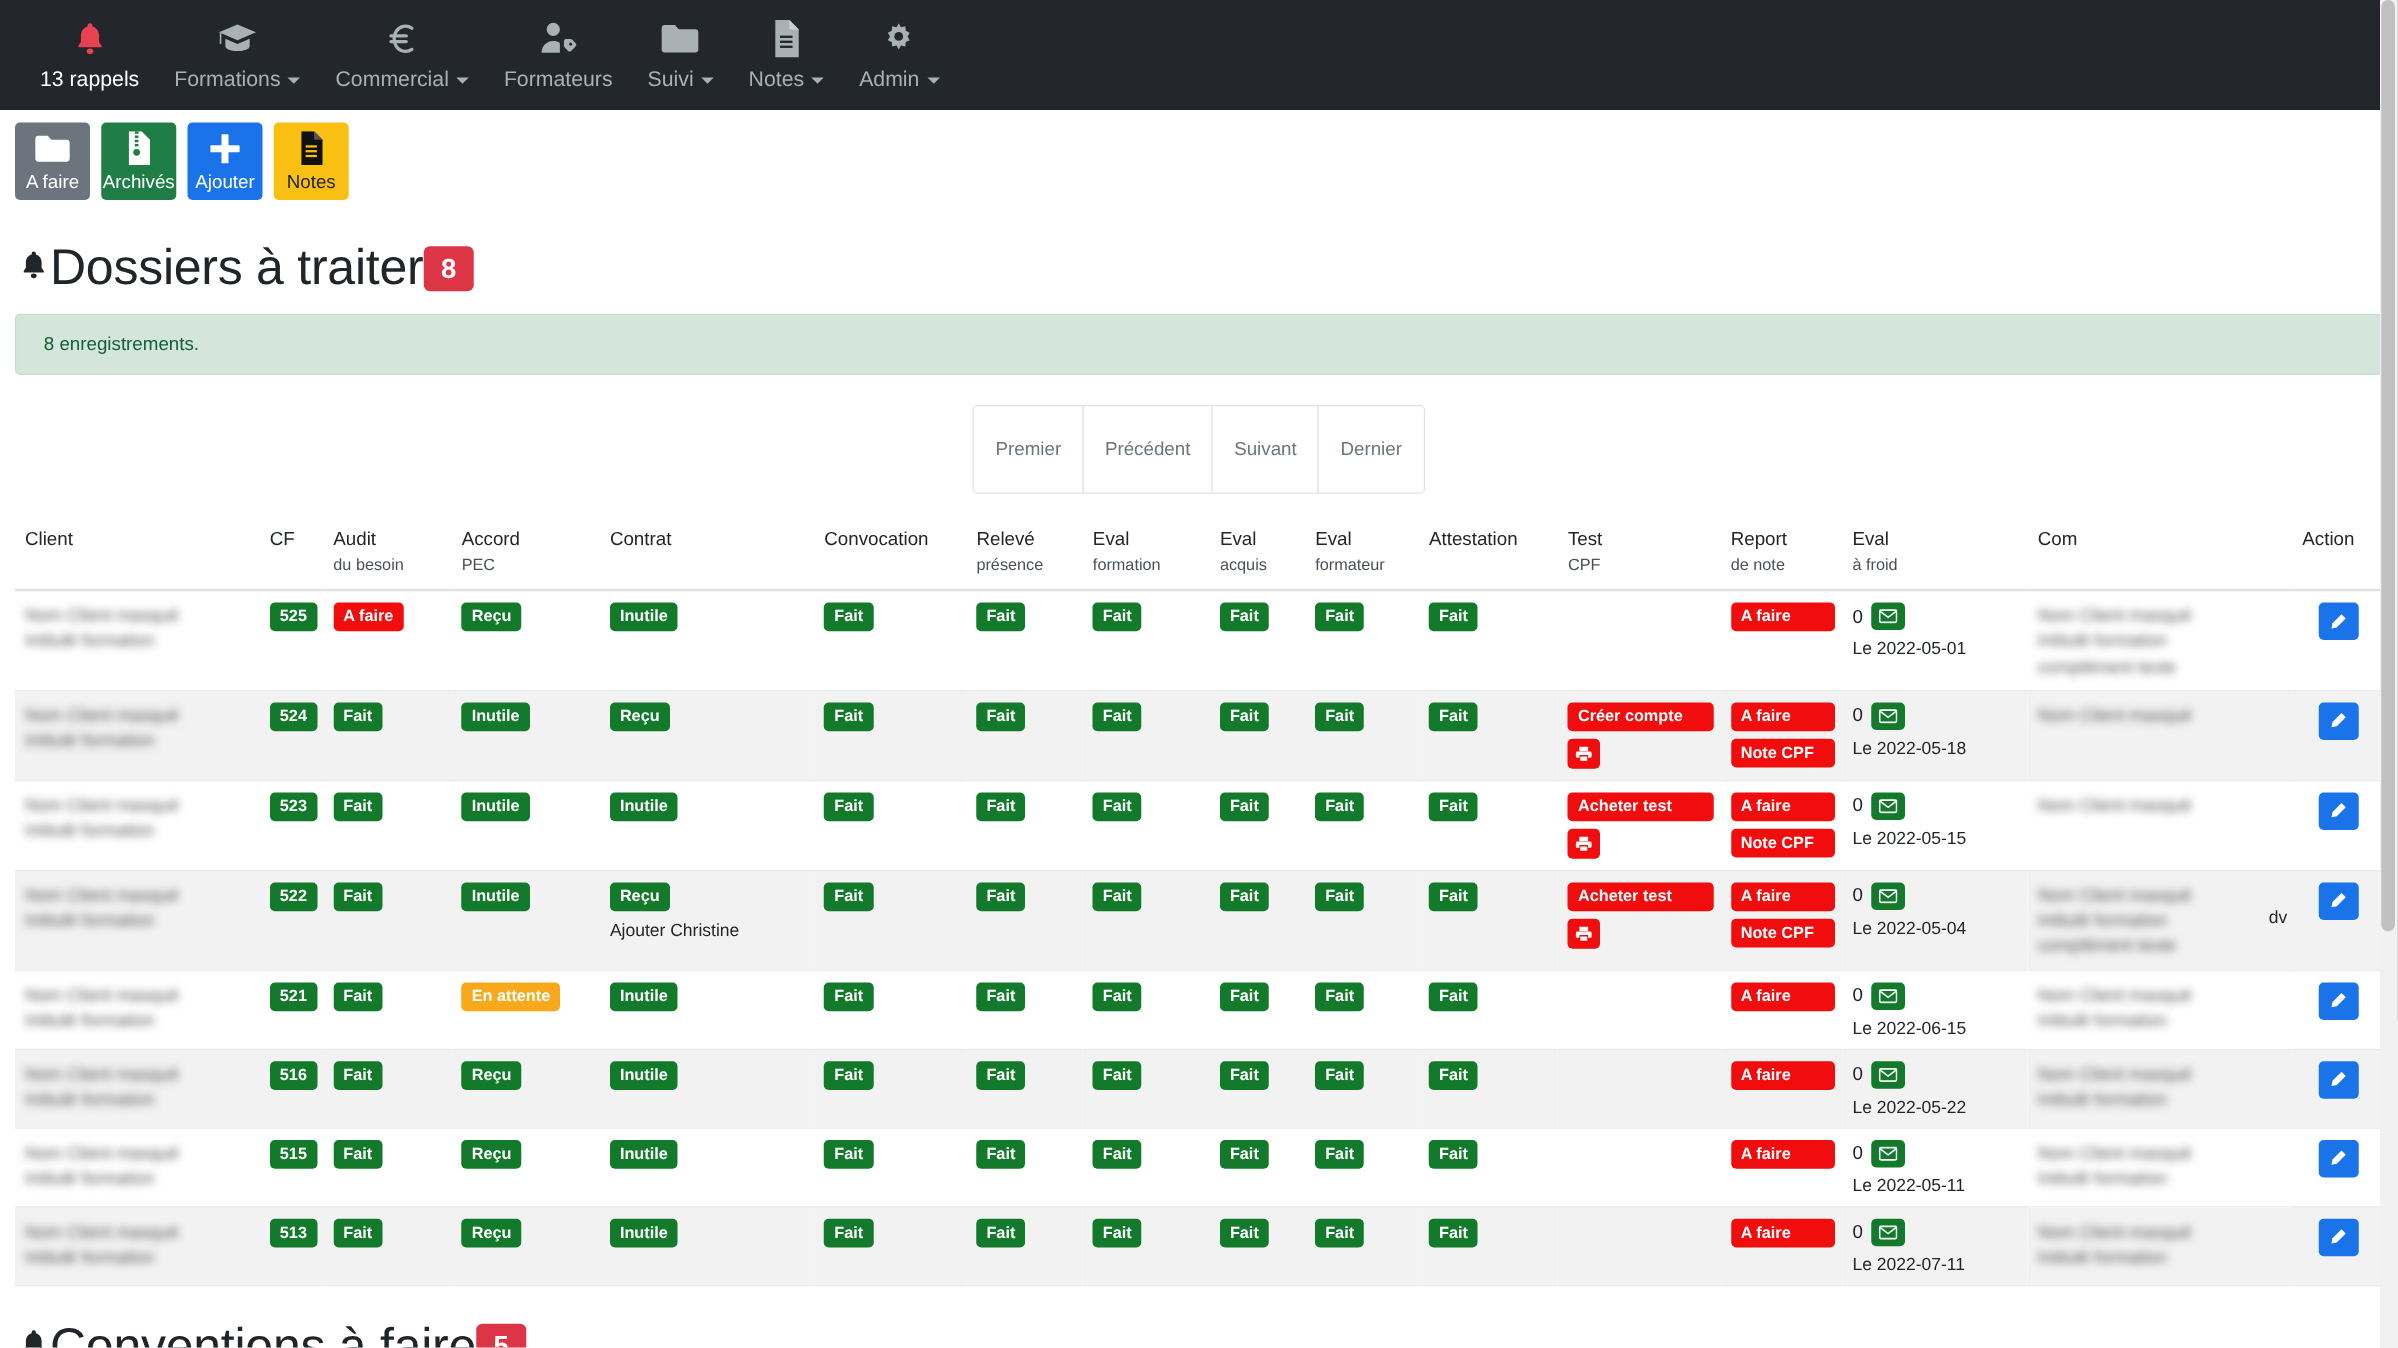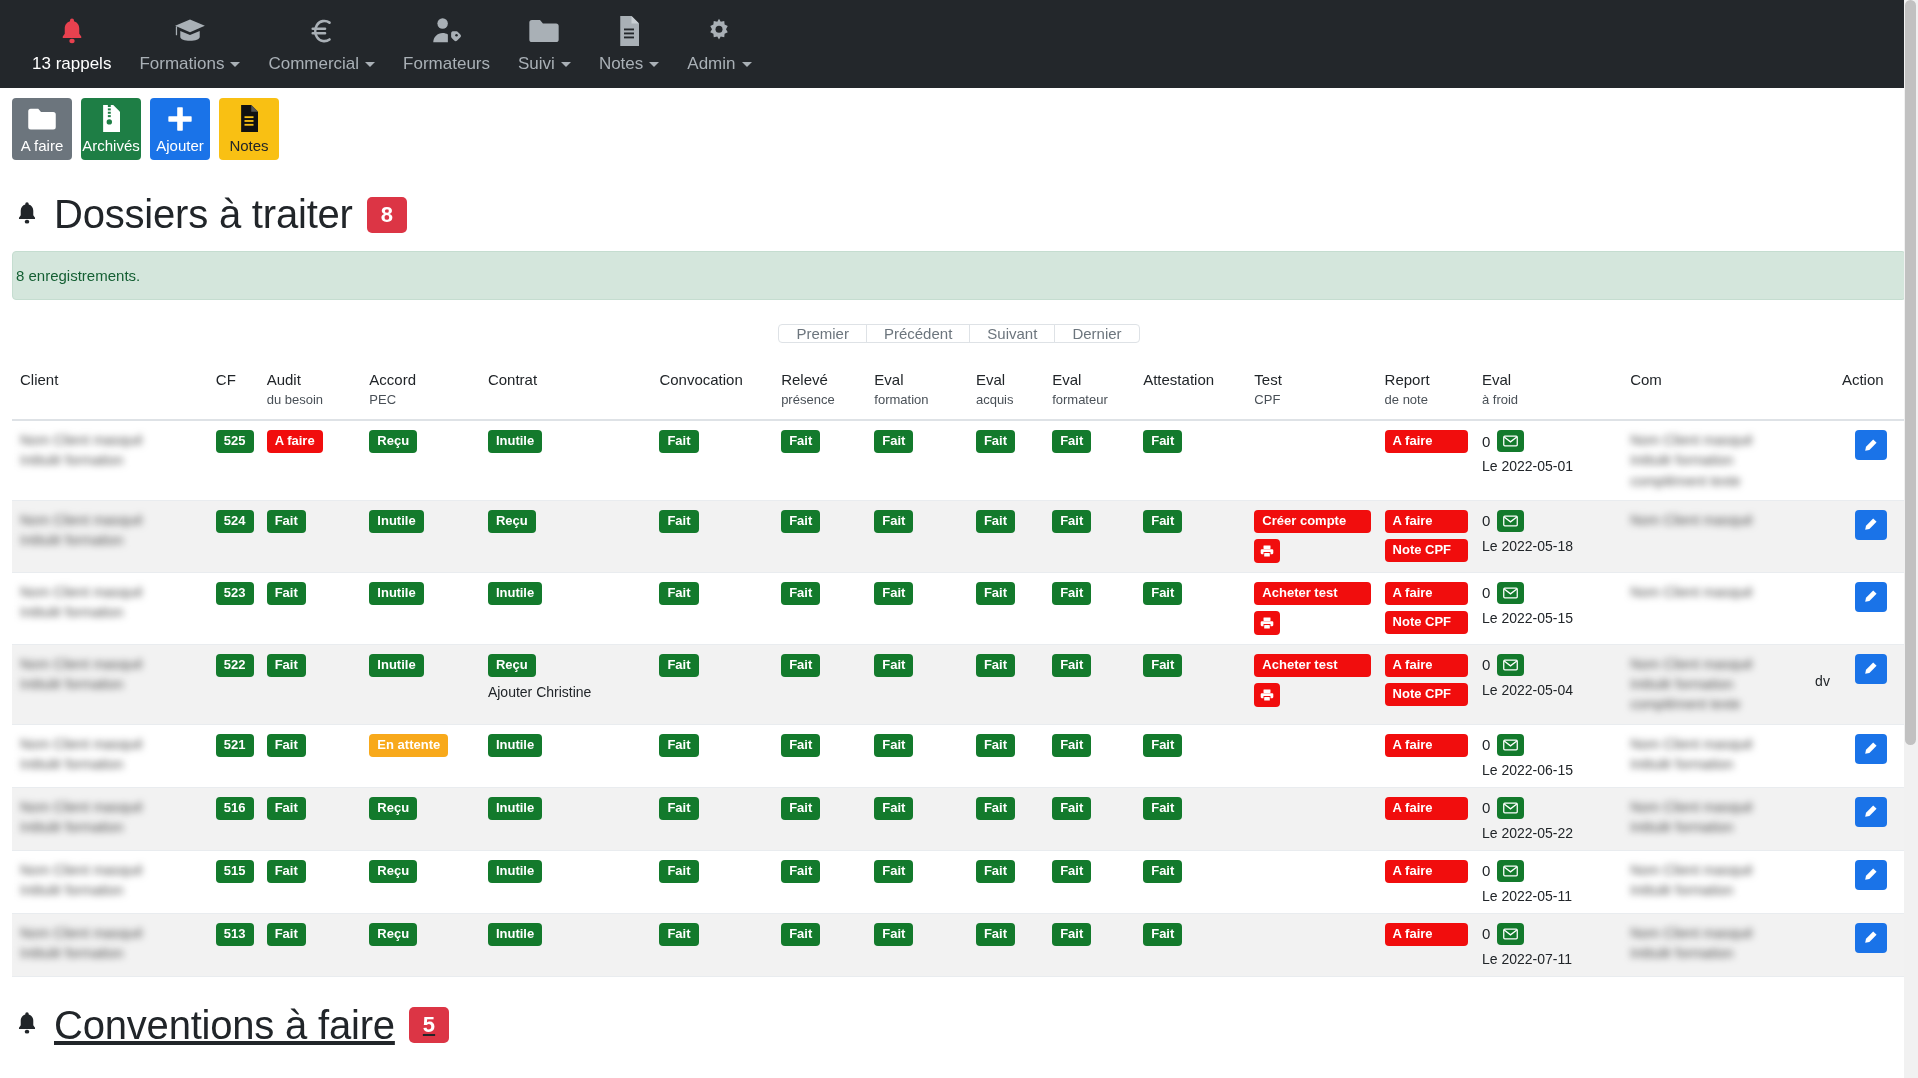--- a/index.html
+++ b/index.html
@@ -72,21 +72,20 @@
   .bigbtn .bb-label { font-size: 15px; margin-top: 3px; white-space: nowrap; }
   .bb-grey  { background: #6c757d; }  .bb-grey .bb-label  { color:#fff; }
   .bb-green { background: #1e7e45; }  .bb-green .bb-label { color:#fff; }
   .bb-blue  { background: #1a73e8; }  .bb-blue .bb-label  { color:#fff; }
   .bb-yellow{ background: #f9c013; }  .bb-yellow .bb-label{ color:#212529; }
 
   
   .page-title {
     display: flex;
     align-items: center;
-    gap: 14px;
     margin: 32px 0 14px 14px;
   }
   .page-title .t-text {
     font-size: 40px;
     font-weight: 400;
     color: #212529;
     letter-spacing: -0.2px;
   }
   .count-badge {
     background: #dc3545;
@@ -98,34 +97,34 @@
     line-height: 1;
   }
 
   
   .alert-box {
     background: #d4e6dc;
     color: #145f33;
     border: 1px solid #c5ddd0;
     border-radius: 4px;
     margin: 0 12px;
-    padding: 15px 3px;
+    padding: 15px 22px;
     font-size: 15px;
   }
 
   
   .pager-wrap { display:flex; justify-content:center; margin: 24px 0 16px 0; }
   .pager { display: flex; }
   .pager button {
     background: #fff;
     border: 1px solid #dee2e6;
     color: #6c757d;
     font-size: 15px;
     font-family: "Liberation Sans", sans-serif;
-    padding: 0 17px;
+    padding: 26px 17px;
     cursor: pointer;
     margin-left: -1px;
   }
   .pager button:first-child { border-radius: 4px 0 0 4px; margin-left: 0; }
   .pager button:last-child  { border-radius: 0 4px 4px 0; }
 
   
   .table-wrap { margin: 0 12px; position: relative; }
   table.data { width: 100%; border-collapse: collapse; table-layout: fixed; }
   table.data thead th {

